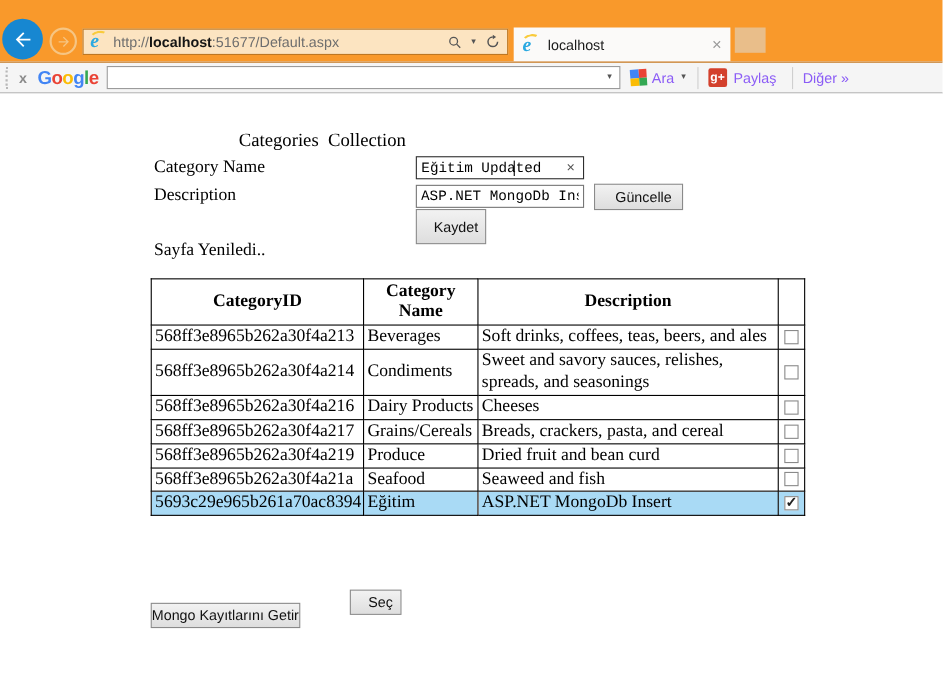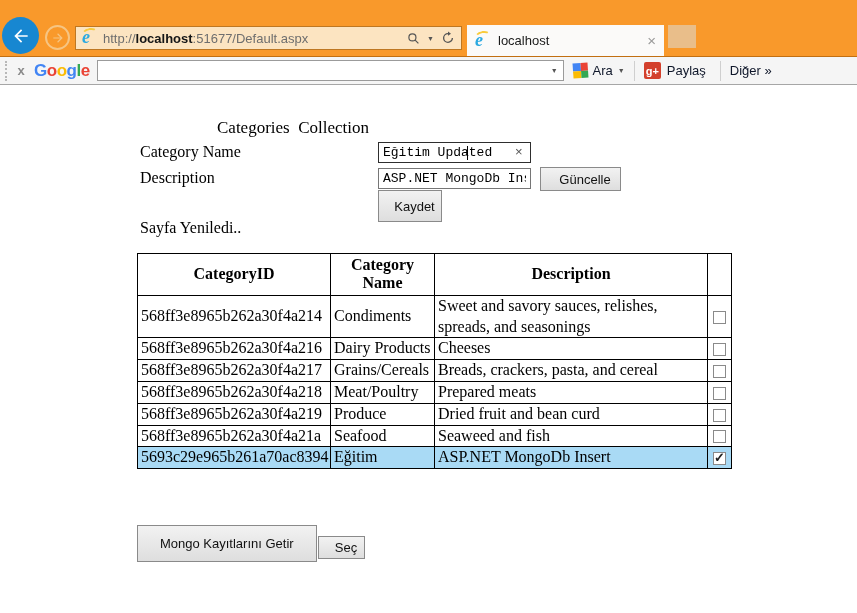--- a/index.html
+++ b/index.html
@@ -43,21 +43,21 @@
   .glogo { font-size:17px; font-weight:bold; letter-spacing:-0.5px; margin-right:7px; }
   .gl-blue{color:#4285F4} .gl-red{color:#EA4335} .gl-yellow{color:#FBBC05} .gl-green{color:#34A853}
   .tb-input-wrap { position:relative; margin-right:9px; }
   .tb-input { width:467px; height:21px; border:1px solid #9b9b9b; font-size:13px;
     padding:0 18px 0 4px; font-family:"Liberation Sans",sans-serif; background:#fff; }
   .tb-input-caret { position:absolute; right:6px; top:7px; }
   .tb-gem { width:15px; height:15px; display:grid; grid-template-columns:1fr 1fr; grid-template-rows:1fr 1fr;
     margin-right:5px; transform:rotate(-4deg); }
   .tb-gem span:nth-child(1){background:#4285F4} .tb-gem span:nth-child(2){background:#EA4335}
   .tb-gem span:nth-child(3){background:#FBBC05} .tb-gem span:nth-child(4){background:#34A853}
-  .tb-label { margin-right:5px; color:#0f172a; }
+  .tb-label { margin-right:5px; color:#8b5cf6; }
   .tb-sep { width:1px; height:20px; background:#cfcfcf; margin:0 9px; }
   .gplus { width:17px; height:17px; background:#D3402C; color:#fff; border-radius:2px; font-size:11px;
     font-weight:bold; display:flex; align-items:center; justify-content:center; margin-right:6px; }
 
   
   .page { position:absolute; top:85px; left:0; width:857px; height:528px; background:#fff; }
   .serif { font-family:"Liberation Serif", serif; }
   .page-title { position:absolute; left:217px; top:33px; font-size:17px; white-space:pre; }
   .lbl { position:absolute; font-size:16px; }
   .lbl-cat { left:140px; top:58px; }
@@ -77,21 +77,21 @@
     table-layout:fixed; font-family:"Liberation Serif",serif; font-size:16px; color:#000; }
   .grid th, .grid td { border:1px solid #000; padding:0 3px; overflow:hidden; }
   .grid th { font-weight:bold; text-align:center; line-height:1.15; padding:2px 3px; }
   .grid td { line-height:1.3; }
   .c-chk { text-align:center; }
   tr.hl { background:#A9DAF5; }
   .grid input[type="checkbox"] { appearance:none; -webkit-appearance:none; width:13px; height:13px;
     border:1px solid #8a8a8a; background:#fff; position:relative; margin:0; vertical-align:middle; }
   .grid input[type="checkbox"]:checked::after { content:"✓"; position:absolute; left:0px; top:-3px;
     font-size:13px; font-weight:bold; color:#222; }
-  .btn-mongo { left:137px; top:440px; height:37px; padding:0 22px; }
+  .btn-mongo { left:137px; top:463px; height:23px; padding:0 0; }
   .btn-sec   { left:318px; top:451px; width:47px; height:23px; }
 </style>
 </head>
 <body>
 
 <div class="chrome">
   <div class="back-button">
     <svg width="20" height="20" viewBox="0 0 24 24">
         <path fill="#ffffff" d="M20 11H7.8l5.6-5.6L12 4l-8 8 8 8 1.4-1.4L7.8 13H20z"></path>
       </svg>
@@ -182,41 +182,41 @@
     <thead>
       <tr>
         <th>CategoryID</th>
         <th>Category Name</th>
         <th>Description</th>
         <th></th>
       </tr>
     </thead>
     <tbody>
       <tr>
+        <td>568ff3e8965b262a30f4a213</td>
+        <td>Beverages</td>
+        <td>Soft drinks, coffees, teas, beers, and ales</td>
+        <td class="c-chk"><input type="checkbox" style=""></td>
+      </tr>
+      <tr>
         <td>568ff3e8965b262a30f4a214</td>
         <td>Condiments</td>
         <td>Sweet and savory sauces, relishes, spreads, and seasonings</td>
         <td class="c-chk"><input type="checkbox" style=""></td>
       </tr>
       <tr>
         <td>568ff3e8965b262a30f4a216</td>
         <td>Dairy Products</td>
         <td>Cheeses</td>
         <td class="c-chk"><input type="checkbox" style=""></td>
       </tr>
       <tr>
         <td>568ff3e8965b262a30f4a217</td>
         <td>Grains/Cereals</td>
         <td>Breads, crackers, pasta, and cereal</td>
-        <td class="c-chk"><input type="checkbox" style=""></td>
-      </tr>
-      <tr>
-        <td>568ff3e8965b262a30f4a218</td>
-        <td>Meat/Poultry</td>
-        <td>Prepared meats</td>
         <td class="c-chk"><input type="checkbox" style=""></td>
       </tr>
       <tr>
         <td>568ff3e8965b262a30f4a219</td>
         <td>Produce</td>
         <td>Dried fruit and bean curd</td>
         <td class="c-chk"><input type="checkbox" style=""></td>
       </tr>
       <tr>
         <td>568ff3e8965b262a30f4a21a</td>

